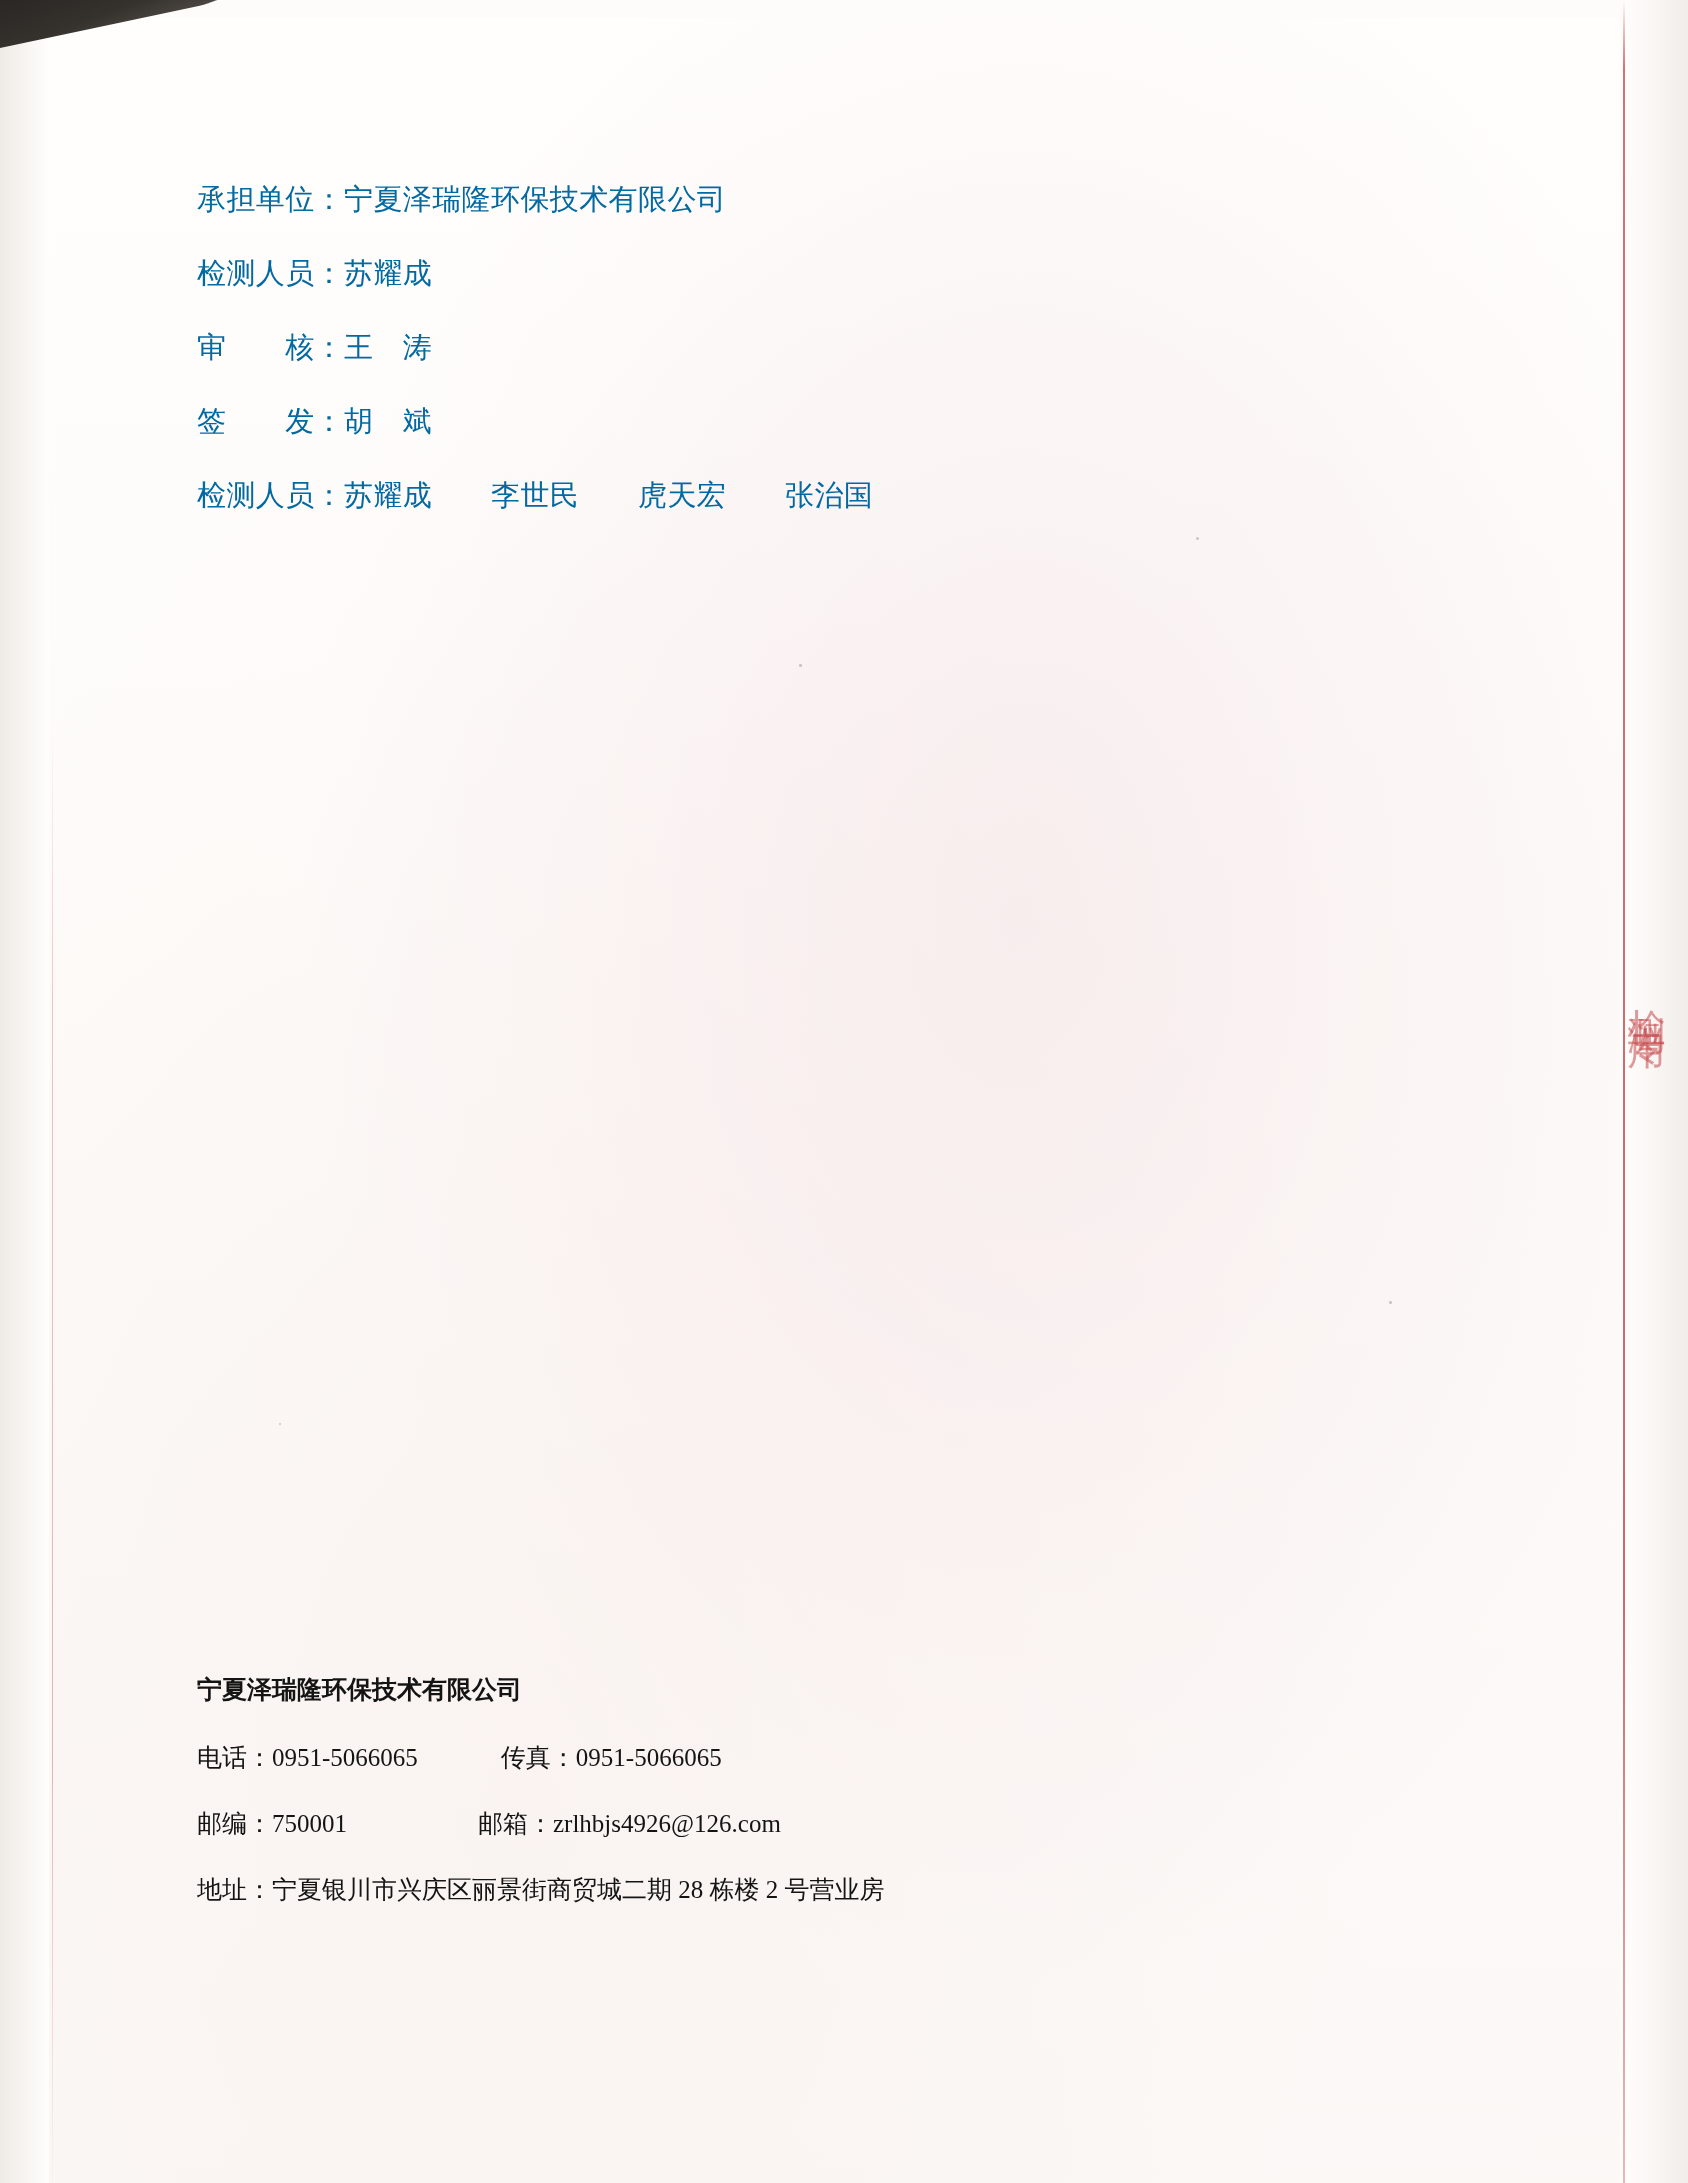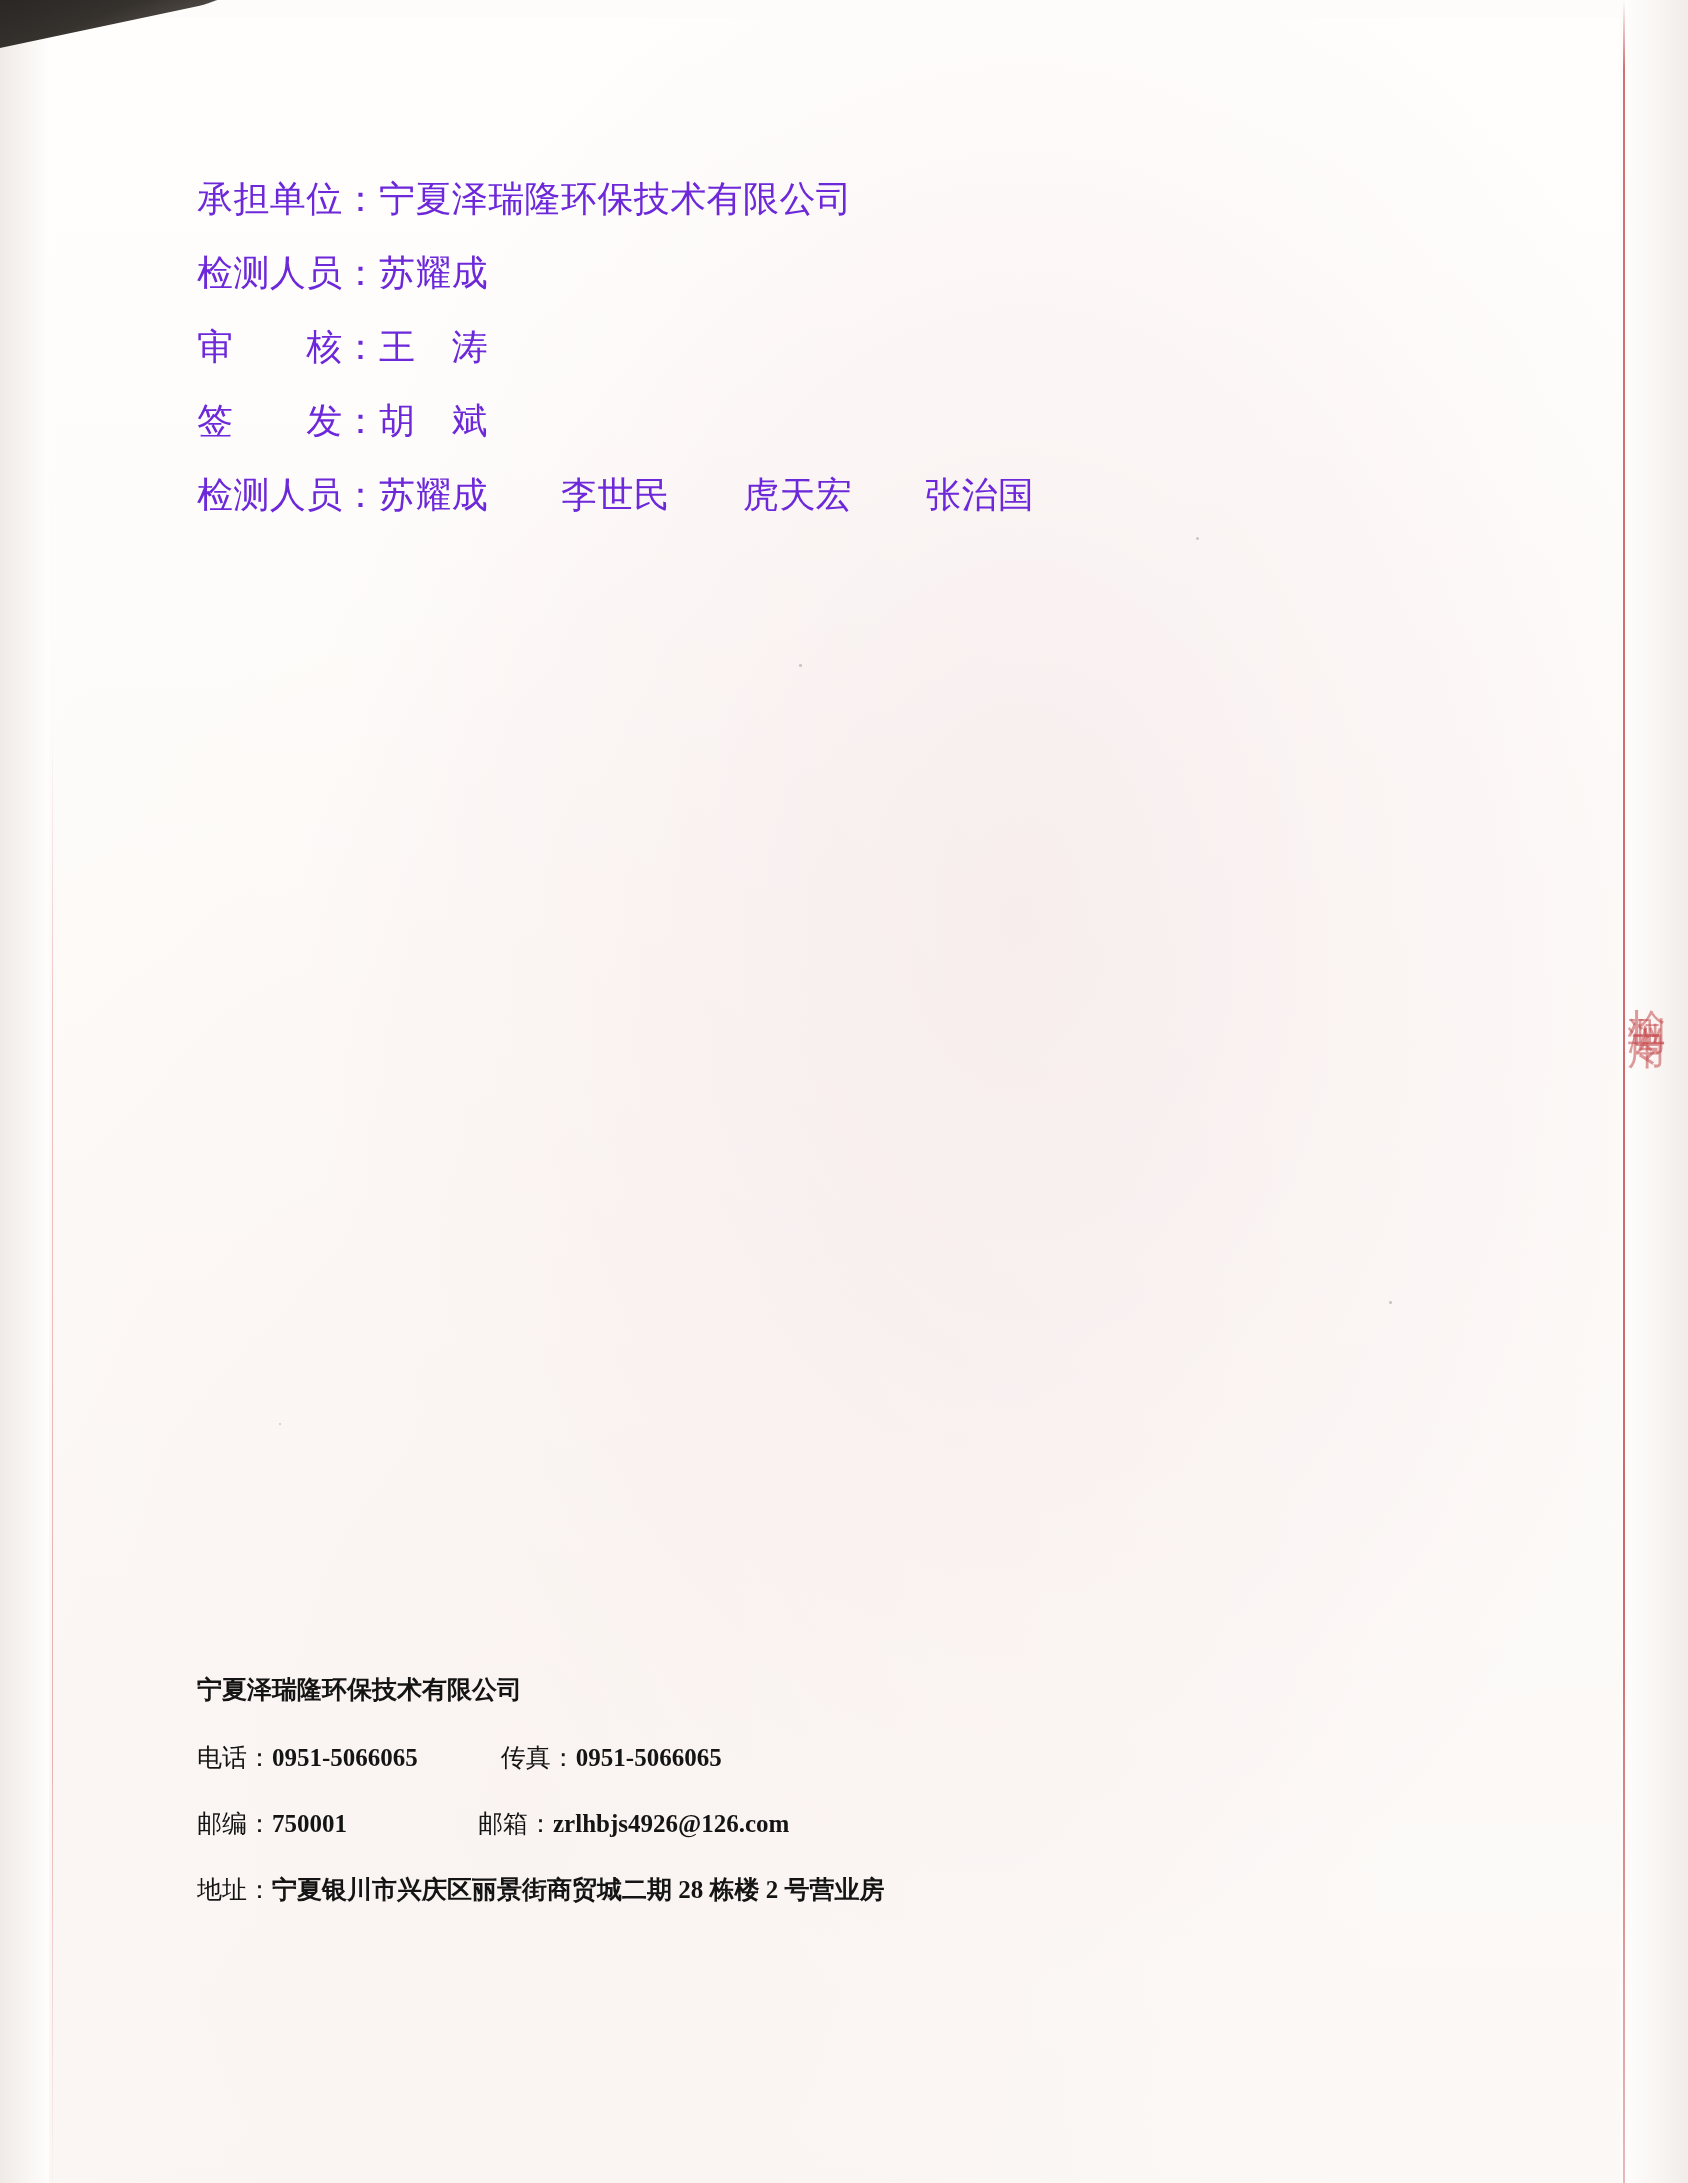--- a/index.html
+++ b/index.html
@@ -83,42 +83,42 @@
   }
 
   
   .block-top {
     position: absolute;
     left: 197px;
     top: 162px;
     width: 1135px;
   }
   .line {
-    font-size: 36px;
+    font-size: 29px;
     line-height: 74px;
-    color: #6d28d9;
+    color: #0369a1;
     white-space: pre;
     letter-spacing: 0.4px;
   }
 
   .block-bottom {
     position: absolute;
     left: 197px;
     top: 1655px;
     width: 1266px;
   }
   .bline {
     font-size: 25px;
     line-height: 66px;
     color: #141414;
     white-space: pre;
     font-weight: 700;
   }
   .bline .lbl { font-weight: 400; }
-  .bline .val { font-weight: 700; margin-top: 22px; }
+  .bline .val { font-weight: 400; margin-top: 22px; }
   .company-line {
     font-size: 25px;
     line-height: 70px;
     color: #141414;
     font-weight: 700;
     white-space: pre;
   }
   .gap-col {
     display: inline-block;
     width: 83px;

